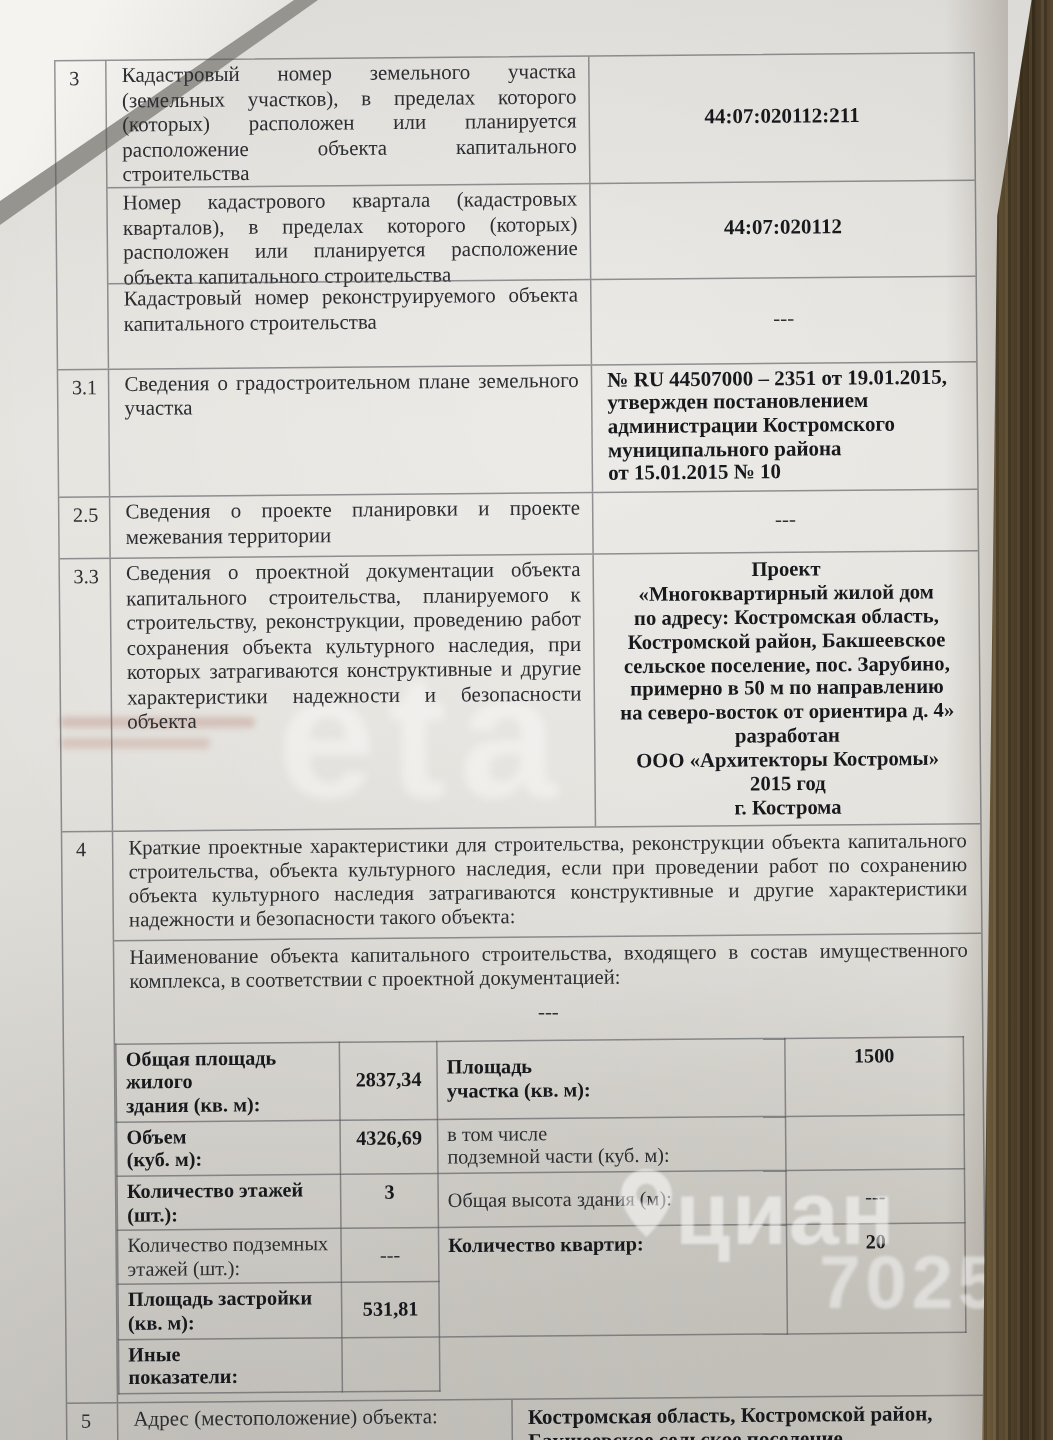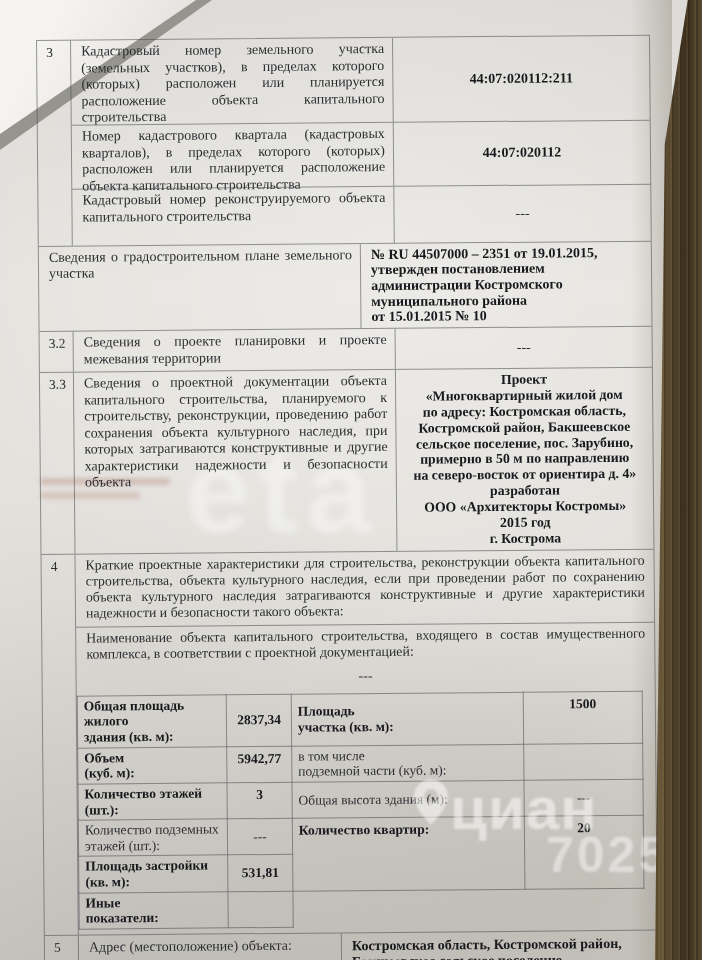--- a/index.html
+++ b/index.html
@@ -115,34 +115,35 @@
           <div class="val">44:07:020112</div>
         </div>
         <div class="sub h-r3c">
           <div class="lbl">Кадастровый номер реконструируемого объекта капитального строительства</div>
           <div class="val plain">---</div>
         </div>
       </div>
     </div>
 
     <div class="trow h-r31">
+      <div class="num">3.1</div>
       <div class="body">
           <div class="sub">
         <div class="lbl">Сведения о градостроительном плане земельного участка</div>
         <div class="val leftal">№ RU 44507000 – 2351 от 19.01.2015,
 утвержден постановлением
 администрации Костромского
 муниципального района
 от 15.01.2015 № 10</div>
       </div>
         </div>
     </div>
 
     <div class="trow h-r32">
-      <div class="num">3.2</div>
+      <div class="num">2.5</div>
       <div class="body">
           <div class="sub">
         <div class="lbl">Сведения о проекте планировки и проекте межевания территории</div>
         <div class="val plain">---</div>
       </div>
         </div>
     </div>
 
     <div class="trow h-r33">
       <div class="num">3.3</div>
@@ -183,21 +184,21 @@
             <td class="b">Общая площадь жилого
 здания (кв. м):</td>
             <td class="sv b">2837,34</td>
             <td class="b">Площадь
 участка (кв. м):</td>
             <td class="sv b top">1500</td>
           </tr>
           <tr class="rh2">
             <td class="b">Объем
 (куб. м):</td>
-            <td class="sv b top">5942,77</td>
+            <td class="sv b top">4326,69</td>
             <td>в том числе
 подземной части (куб. м):</td>
             <td class="sv"></td>
           </tr>
           <tr class="rh3">
             <td class="b">Количество этажей
 (шт.):</td>
             <td class="sv b top">3</td>
             <td>Общая высота здания (м):</td>
             <td class="sv">---</td>

